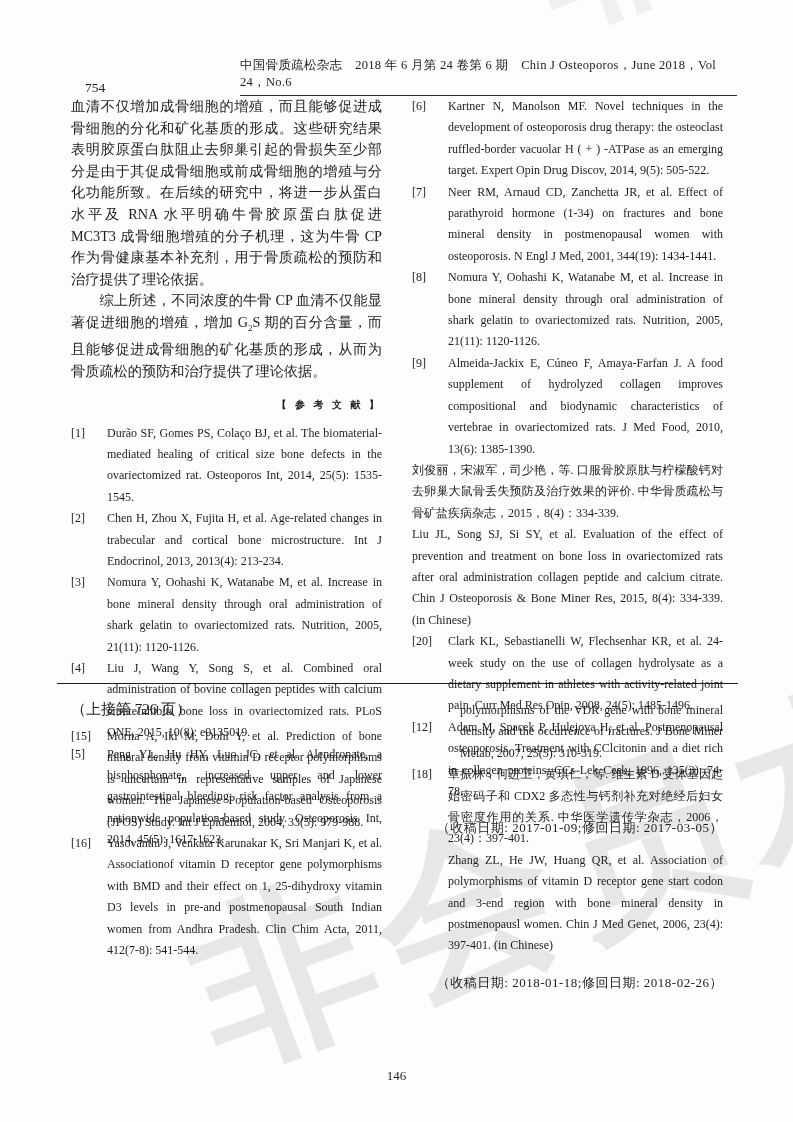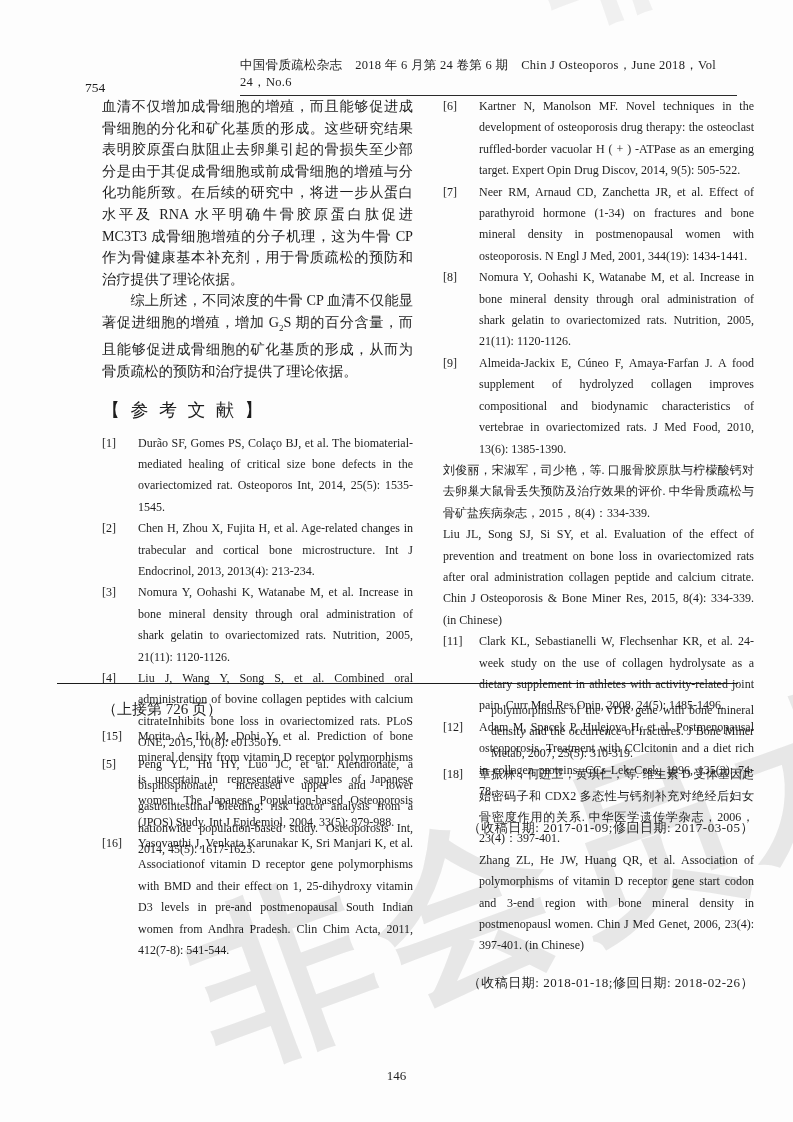--- a/index.html
+++ b/index.html
@@ -45,36 +45,36 @@
     display:flex; align-items:flex-end;
   }
   .pagenum-left { width:155px; font-size:13.5px; }
   .journal-line {
     flex:1; text-align:left;
     font-size:12.5px; letter-spacing:0.3px;
     border-bottom:1.4px solid #2a2a2a;
     padding-bottom:4px;
   }
   
-  .columns { position:absolute; display:flex; gap:30px; left:102px; width:652px; }
+  .columns { position:absolute; display:flex; gap:30px; left:71px; width:652px; }
   .section-1 { top:96px; }
   .section-2 { top:700px; }
   .col { width:313px; }
   
   .body-para {
     margin:0;
     font-size:14.2px; line-height:21.6px;
     text-align:justify;
   }
   .body-para.indent { text-indent:2em; }
   .body-para sub { font-size:9px; }
   .refs-heading {
     margin:15px 0 11px 0;
-    text-align:left;
-    font-size:18px; font-weight:normal;
+    text-align:right;
+    font-size:10px; font-weight:bold;
     letter-spacing:3px;
   }
   
   .ref { display:flex; font-size:12px; line-height:21.4px; text-align:justify; }
   .ref-id { flex:0 0 36px; }
   .ref-body { flex:1; }
   .ref-text2 { margin-top:0px; }
   .cont-text {
     margin-left:48px;
     font-size:12px; line-height:21.4px; text-align:justify;
@@ -160,21 +160,21 @@
           <span class="ref-id">[9]</span>
           <span class="ref-body">Almeida-Jackix E, Cúneo F, Amaya-Farfan J. A food supplement of hydrolyzed collagen improves compositional and biodynamic characteristics of vertebrae in ovariectomized rats. J Med Food, 2010, 13(6): 1385-1390.</span>
         </div>
         <div class="ref">
           <span class="ref-body">
             <span>刘俊丽，宋淑军，司少艳，等. 口服骨胶原肽与柠檬酸钙对去卵巢大鼠骨丢失预防及治疗效果的评价. 中华骨质疏松与骨矿盐疾病杂志，2015，8(4)：334-339.</span>
             <div class="ref-text2">Liu JL, Song SJ, Si SY, et al. Evaluation of the effect of prevention and treatment on bone loss in ovariectomized rats after oral administration collagen peptide and calcium citrate. Chin J Osteoporosis &amp; Bone Miner Res, 2015, 8(4): 334-339. (in Chinese)</div>
           </span>
         </div>
         <div class="ref">
-          <span class="ref-id">[11]</span>
+          <span class="ref-id">[20]</span>
           <span class="ref-body">Clark KL, Sebastianelli W, Flechsenhar KR, et al. 24-week study on the use of collagen hydrolysate as a dietary supplement in athletes with activity-related joint pain. Curr Med Res Opin, 2008, 24(5): 1485-1496.</span>
         </div>
         <div class="ref">
           <span class="ref-id">[12]</span>
           <span class="ref-body">Adam M, Spacek P, Hulejova H, et al. Postmenopausal osteoporosis. Treatment with CClcitonin and a diet rich in collagen proteins. CCs Lek Cesk, 1996, 135(3): 74-78.</span>
         </div>
         <div class="date-line">（收稿日期: 2017-01-09;修回日期: 2017-03-05）</div>
       </div>
     </div>
 

